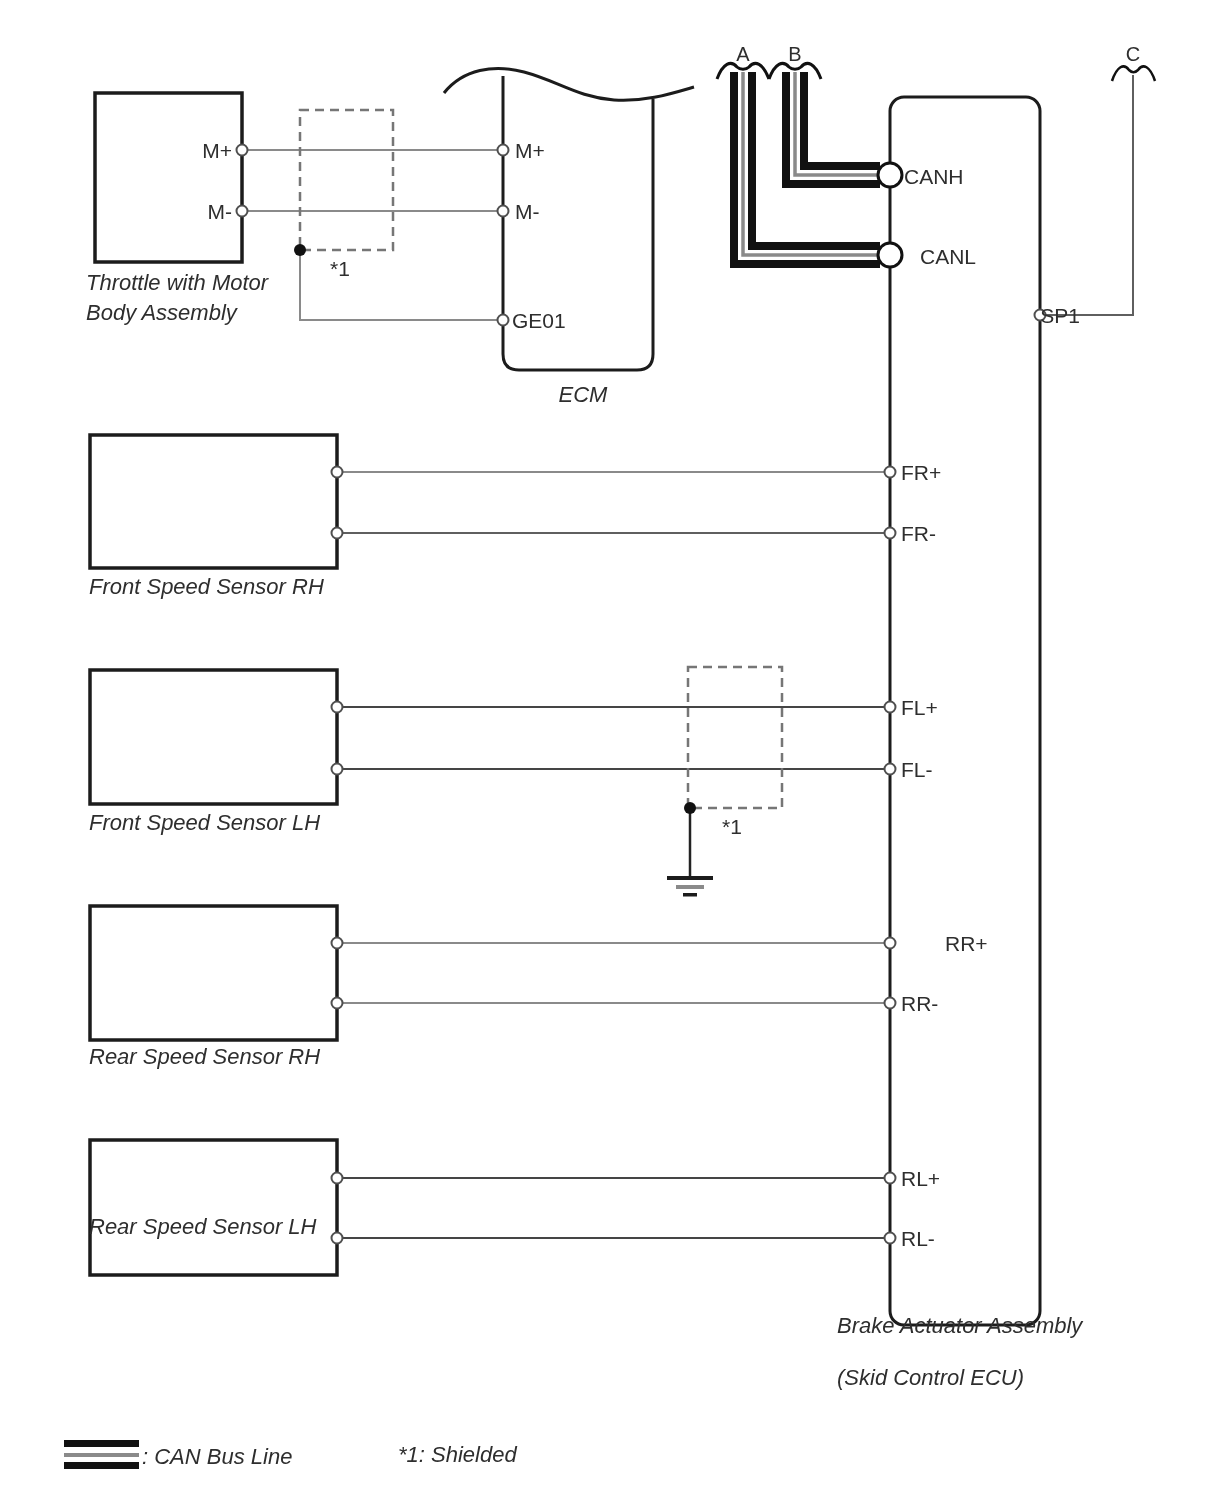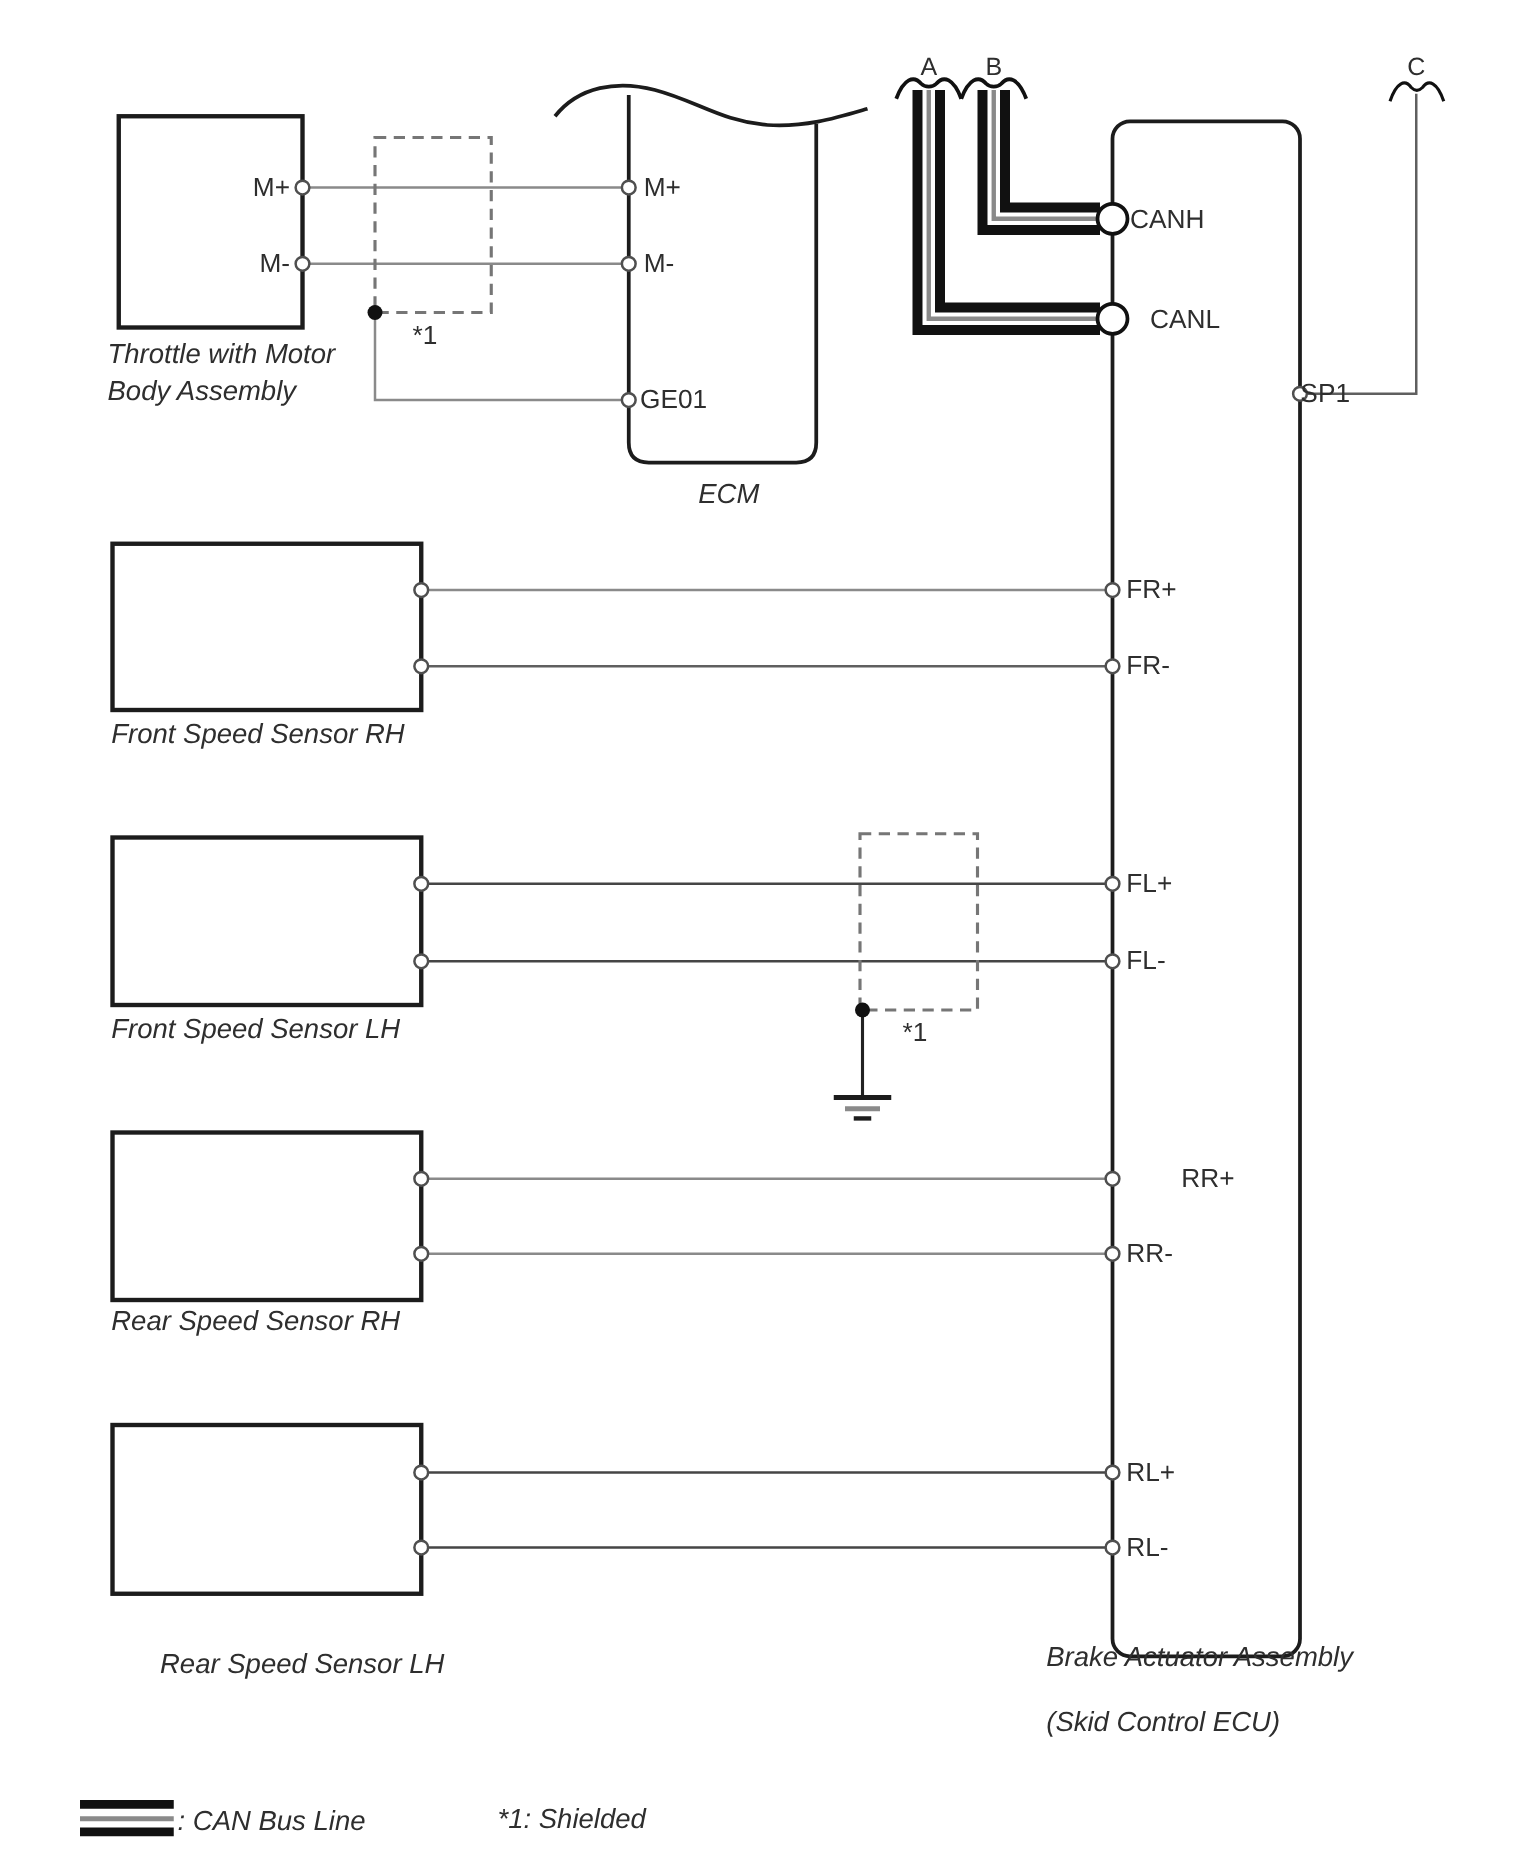--- a/index.html
+++ b/index.html
@@ -135,21 +135,21 @@
   <div class="lbl vc" style="left:901px;top:707px;">FL+</div>
   <div class="lbl vc" style="left:901px;top:769px;">FL-</div>
   <div class="lbl vc" style="left:901px;top:943px;margin-left:44px;">RR+</div>
   <div class="lbl vc" style="left:901px;top:1003px;text-align:center;">RR-</div>
   <div class="lbl vc" style="left:901px;top:1178px;">RL+</div>
   <div class="lbl vc" style="left:901px;top:1238px;">RL-</div>
 
   <div class="lbl f22" style="left:89px;top:576px;">Front Speed Sensor RH</div>
   <div class="lbl f22" style="left:89px;top:812px;">Front Speed Sensor LH</div>
   <div class="lbl f22" style="left:89px;top:1046px;">Rear Speed Sensor RH</div>
-  <div class="lbl f22" style="left:89px;top:1320px;margin-left:39px;">Rear Speed Sensor LH</div>
+  <div class="lbl f22" style="left:89px;top:1216px;">Rear Speed Sensor LH</div>
 
   <div class="lbl" style="left:722px;top:816px;">*1</div>
 
   <div class="lbl f22" style="left:837px;top:1315px;">Brake Actuator Assembly</div>
   <div class="lbl f22" style="left:837px;top:1367px;">(Skid Control ECU)</div>
 
   <div class="lbl f22" style="left:142px;top:1446px;">: CAN Bus Line</div>
   <div class="lbl f22" style="left:398px;top:1444px;">*1: Shielded</div>
 
 </div>

